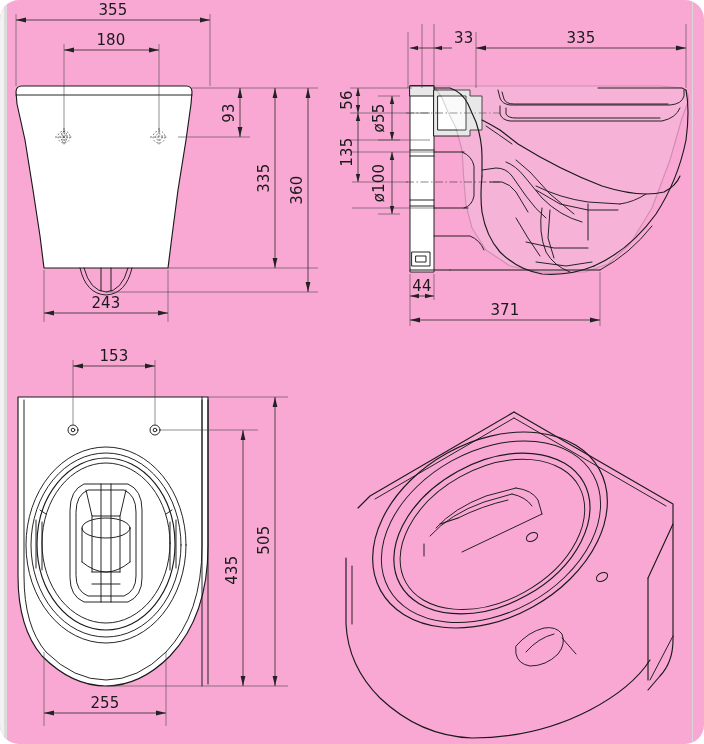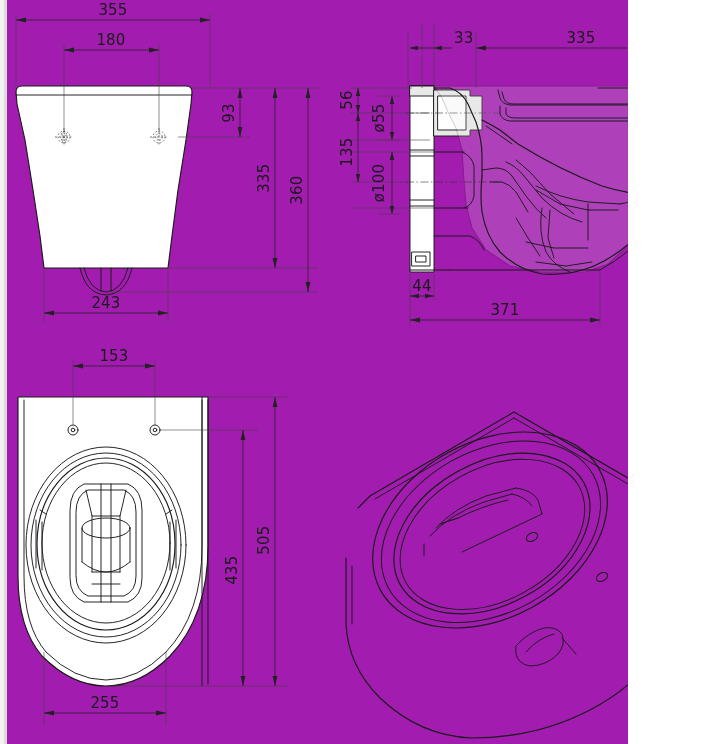--- a/index.html
+++ b/index.html
@@ -5,24 +5,25 @@
   html, body {
     margin: 0;
     padding: 0;
     background: #ffffff;
   }
   body {
     font-family: "Liberation Sans", sans-serif;
   }
   #sheet {
     position: relative;
-    width: 628px;
+    width: 704px;
     height: 744px;
-    background: #a21caf;
+    background: #f9a8d4;
     overflow: hidden;
+    border-radius: 19px;
   }
   
   .gutter-left-a {
     position: absolute;
     left: 0; top: 0;
     width: 4px; height: 744px;
     background: #f2f2f2;
   }
   .gutter-left-b {
     position: absolute;

